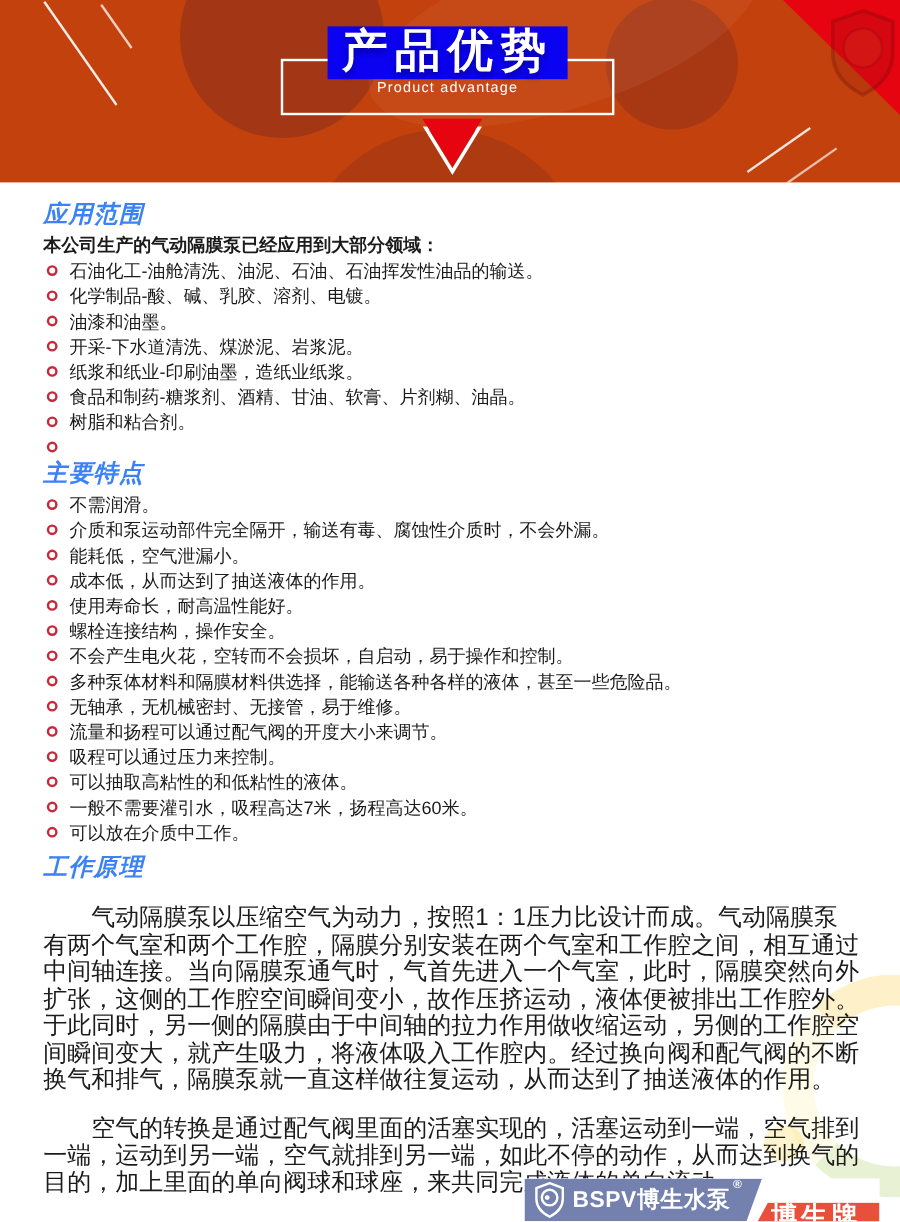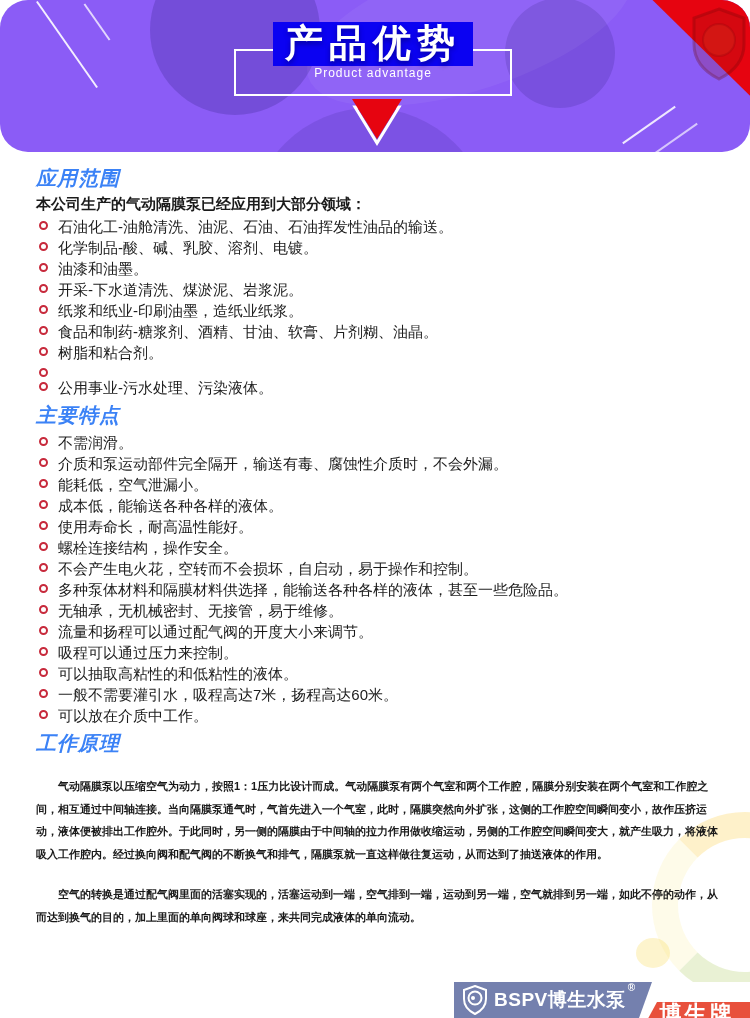--- a/index.html
+++ b/index.html
@@ -1,20 +1,20 @@
 <!DOCTYPE html>
 <html><head>
 <meta charset="utf-8">
 <style>
   * { margin:0; padding:0; box-sizing:border-box; }
   body { font-family:"Liberation Sans", sans-serif; background:#fff; }
   .page { position:relative; width:750px; height:1018px; background:#ffffff; overflow:hidden; margin:0 auto; }
 
   
-  .header { position:absolute; left:0; top:0; width:750px; height:152px; background:#8b5cf6; overflow:hidden;border-radius:28px; }
+  .header { position:absolute; left:0; top:0; width:750px; height:152px; background:#c2410c; overflow:hidden; }
   .hc { position:absolute; border-radius:50%; }
   .hc1 { left:150px; top:-55px; width:170px; height:170px; background:rgba(0,0,70,.16); }
   .hc2 { left:505px; top:-2px; width:110px; height:110px; background:rgba(0,0,70,.13); }
   .hc3 { left:250px; top:108px; width:240px; height:240px; background:rgba(0,0,70,.10); }
   .sheen { position:absolute; left:300px; top:-40px; width:340px; height:130px; background:rgba(255,255,255,.05); border-radius:50%; transform:rotate(-18deg); }
   .ln { position:absolute; width:2px; background:rgba(255,255,255,.9); }
   .ln1 { left:66px; top:-8px; height:105px; transform:rotate(-35deg); }
   .ln2 { left:96px; top:0px; height:44px; transform:rotate(-35deg); background:rgba(255,255,255,.75); }
   .ln3 { left:648px; top:93px; height:64px; transform:rotate(55deg); background:rgba(255,255,255,.85); }
   .ln4 { left:670px; top:110px; height:64px; transform:rotate(55deg); background:rgba(255,255,255,.65); }
@@ -25,30 +25,30 @@
   .title { position:absolute; left:50%; top:-29px; transform:translateX(-50%); font-size:38px; font-weight:bold; color:#fff; letter-spacing:6px; background:#0b02f2; padding:0 12px; white-space:nowrap; line-height:1.15; text-shadow:0 3px 5px rgba(0,0,60,.45); }
   .subtitle { position:absolute; left:0; width:100%; top:15px; text-align:center; font-family:Liberation Sans, sans-serif; font-size:12px; color:#fff; letter-spacing:1px; }
   .tri { position:absolute; left:349px; top:98px; }
 
   
   .content { position:absolute; left:36px; top:161px; width:682px; z-index:2; color:#1b1b1b; }
   .heading { font-size:20px; font-weight:800; color:#3b82f6; margin:4px 0 3px; letter-spacing:1px;font-style:italic; }
   .intro { font-size:15px; font-weight:600; margin:1px 0 2px; }
   .bullet { display:flex; align-items:flex-start; line-height:21px; font-size:15px; font-weight:400; }
   .dot { width:9px; height:9px; border:2.5px solid #c7293b; border-radius:50%; margin:5px 10px 0 3px; flex:0 0 auto; background:#fff; }
-  .para { font-size:11px; line-height:22.5px; font-weight:700; text-indent:2em; margin-top:18px; }
+  .para { font-size:20px; line-height:22.5px; font-weight:400; text-indent:2em; margin-top:18px; }
 
   
   .wm-ring { position:absolute; left:652px; top:812px; width:186px; height:186px; border-radius:50%; z-index:1;
     border-top:26px solid rgba(250,210,80,.30); border-right:26px solid rgba(240,150,40,.30);
     border-bottom:26px solid rgba(170,200,90,.26); border-left:26px solid rgba(250,230,120,.16); }
   .wm-blob { position:absolute; left:636px; top:938px; width:34px; height:30px; border-radius:50%; background:rgba(250,220,90,.30); z-index:1; }
 
   
-  .footer { position:absolute; right:0; bottom:0; width:296px; height:36px; background:#ffffff; z-index:3; }
+  .footer { position:absolute; right:17px; bottom:0; width:296px; height:36px; background:#ffffff; z-index:3; }
   .f-left { position:absolute; left:0; top:0; width:198px; height:36px; background:#7480ae; clip-path:polygon(0 0,100% 0,calc(100% - 13px) 100%,0 100%); display:flex; align-items:center; color:#fff; }
   .f-right { position:absolute; right:0; top:0; width:106px; height:24px; background:#e8503c; clip-path:polygon(13px 0,100% 0,100% 100%,0 100%); display:flex; align-items:center; justify-content:center; color:#fff;margin-top:20px; }
   .f-shield { margin:0 6px 0 8px; flex:0 0 auto; }
   .f-brand { font-size:19px; font-weight:800; letter-spacing:.5px; white-space:nowrap; }
   .f-reg { font-size:10px; vertical-align:top; position:relative; top:-5px; margin-left:2px; }
   .f-badge { font-size:22px; font-weight:800; letter-spacing:3px; }
 </style>
 </head>
 <body>
 
@@ -109,42 +109,38 @@
           <span class="dot"></span>
           <span class="btxt">食品和制药-糖浆剂、酒精、甘油、软膏、片剂糊、油晶。</span>
         </div>
         <div class="bullet">
           <span class="dot"></span>
           <span class="btxt">树脂和粘合剂。</span>
         </div>
         <div class="bullet">
           <span class="dot"></span>
         </div>
-        <div class="bullet">
-          <span class="dot"></span>
-          <span class="btxt">公用事业-污水处理、污染液体。</span>
-        </div>
       </div>
       <div class="section">
         <div class="heading">主要特点</div>
         <div class="bullet">
           <span class="dot"></span>
           <span class="btxt">不需润滑。</span>
         </div>
         <div class="bullet">
           <span class="dot"></span>
           <span class="btxt">介质和泵运动部件完全隔开，输送有毒、腐蚀性介质时，不会外漏。</span>
         </div>
         <div class="bullet">
           <span class="dot"></span>
           <span class="btxt">能耗低，空气泄漏小。</span>
         </div>
         <div class="bullet">
           <span class="dot"></span>
-          <span class="btxt">成本低，能输送各种各样的液体。</span>
+          <span class="btxt">成本低，从而达到了抽送液体的作用。</span>
         </div>
         <div class="bullet">
           <span class="dot"></span>
           <span class="btxt">使用寿命长，耐高温性能好。</span>
         </div>
         <div class="bullet">
           <span class="dot"></span>
           <span class="btxt">螺栓连接结构，操作安全。</span>
         </div>
       </div>

